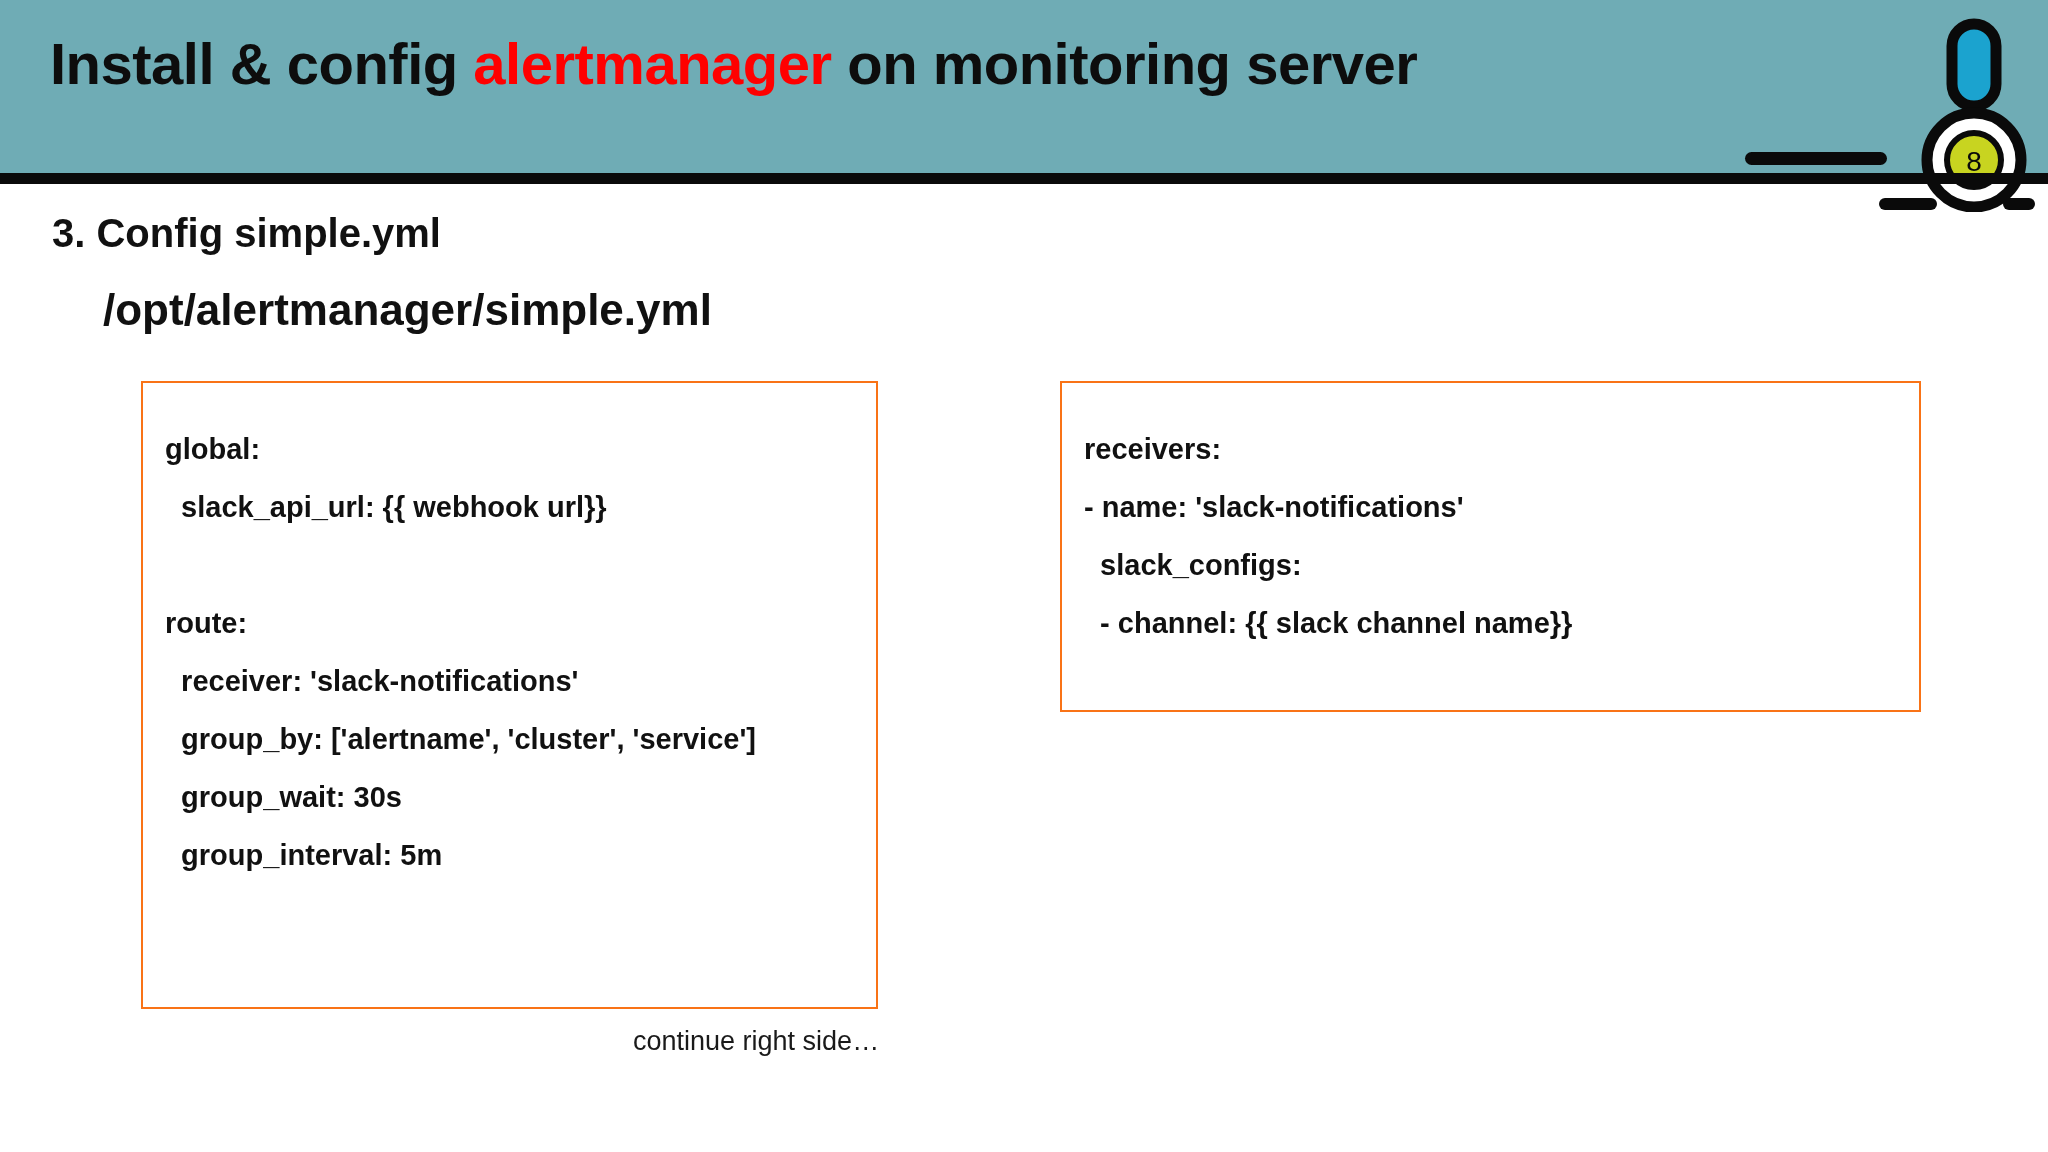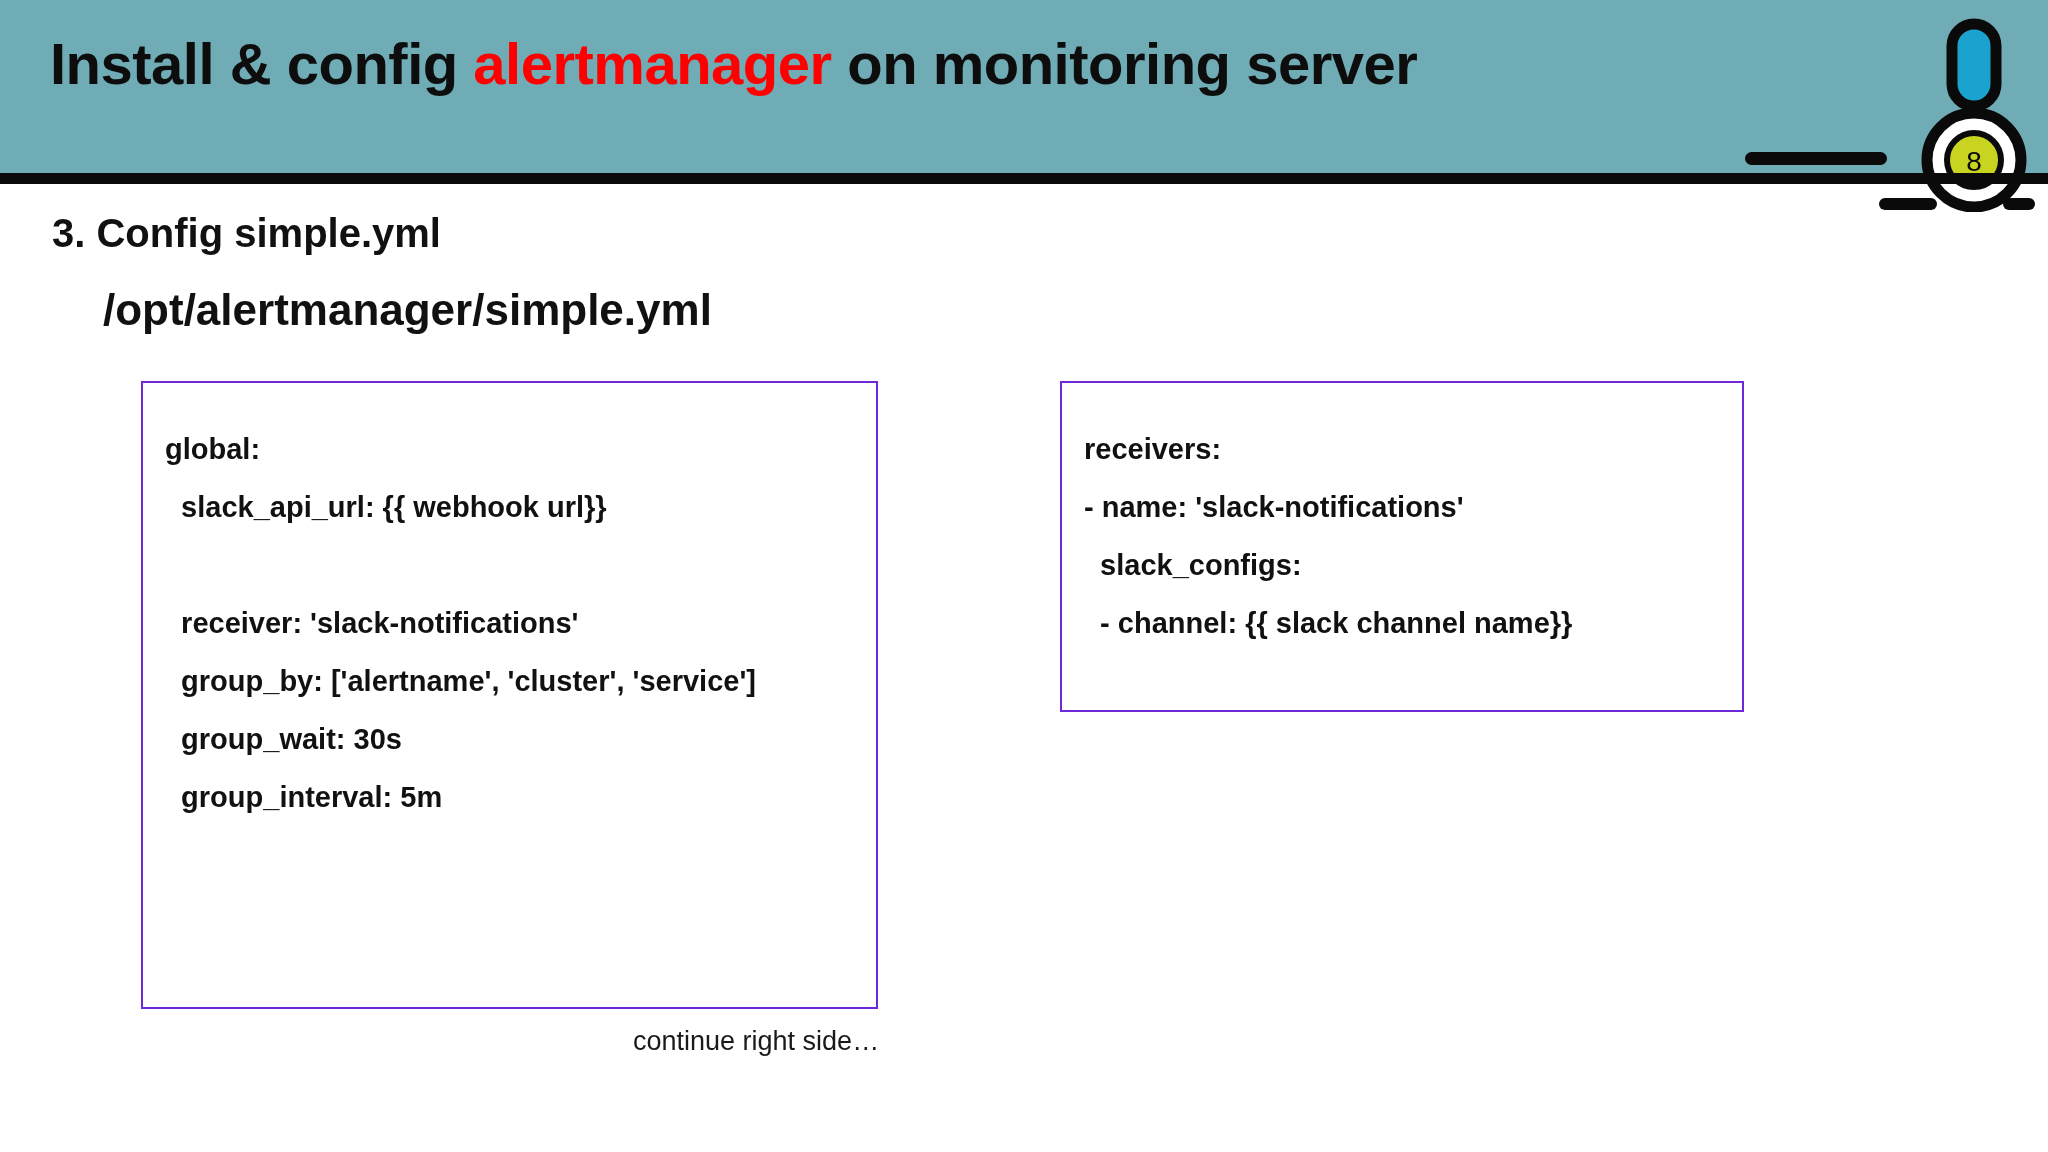--- a/index.html
+++ b/index.html
@@ -102,33 +102,33 @@
     font-size: 44px;
     font-weight: bold;
     color: #111111;
     white-space: nowrap;
   }
 
   
   .code-box {
     position: absolute;
     background: #ffffff;
-    border: 2px solid #6d28d9;
+    border: 2px solid #f97316;
     box-sizing: border-box;
   }
   .code-box-left {
     left: 141px;
     top: 381px;
     width: 737px;
     height: 628px;
   }
   .code-box-right {
     left: 1060px;
     top: 381px;
-    width: 684px;
+    width: 861px;
     height: 331px;
   }
   .code-lines {
     position: absolute;
     left: 22px;
     top: 37px;
     right: 8px;
   }
   .code-line {
     font-size: 29px;
@@ -183,20 +183,21 @@
 <div class="header-rule"></div>
 
 <div class="section-heading">3. Config simple.yml</div>
 <div class="path-line">/opt/alertmanager/simple.yml</div>
 
 <div class="code-box code-box-left">
   <div class="code-lines">
     <div class="code-line">global:</div>
     <div class="code-line">  slack_api_url: {{ webhook url}}</div>
     <div class="code-line blank"></div>
+    <div class="code-line">route:</div>
     <div class="code-line">  receiver: 'slack-notifications'</div>
     <div class="code-line">  group_by: ['alertname', 'cluster', 'service']</div>
     <div class="code-line">  group_wait: 30s</div>
     <div class="code-line">  group_interval: 5m</div>
   </div>
 </div>
 
 <div class="code-box code-box-right">
   <div class="code-lines">
     <div class="code-line">receivers:</div>

